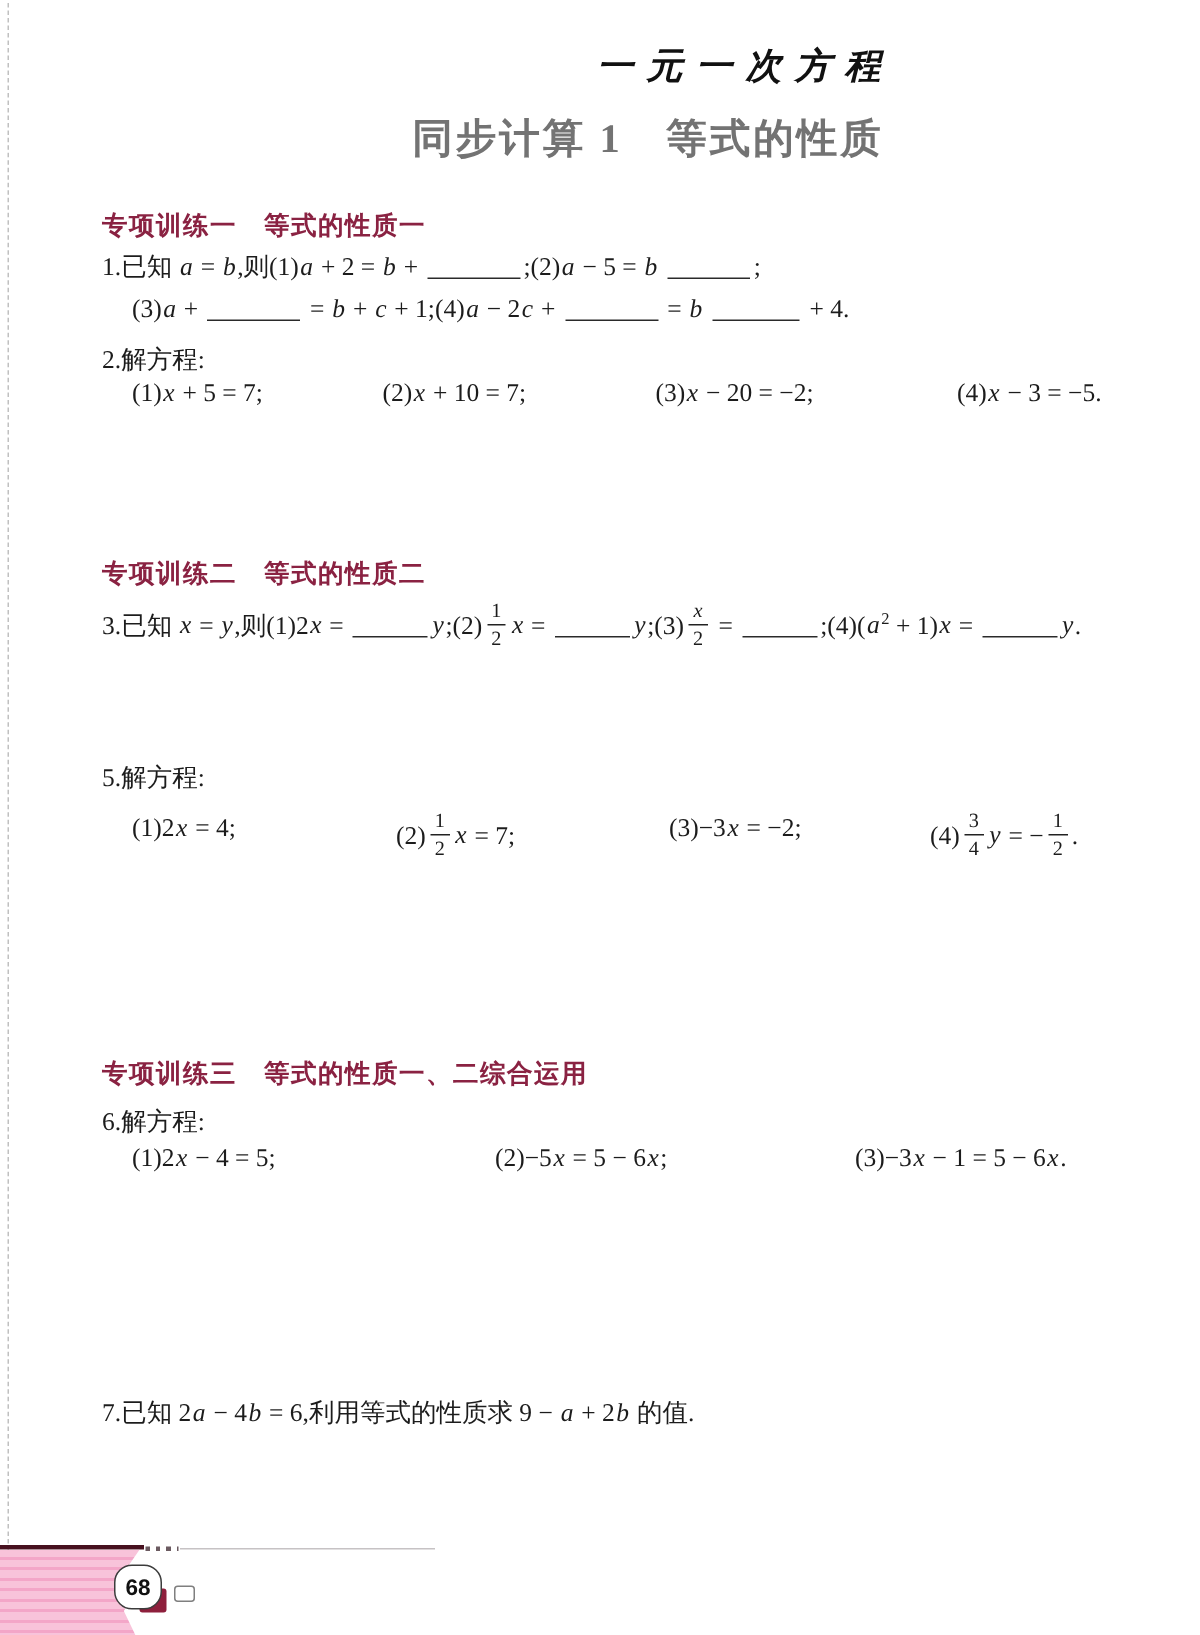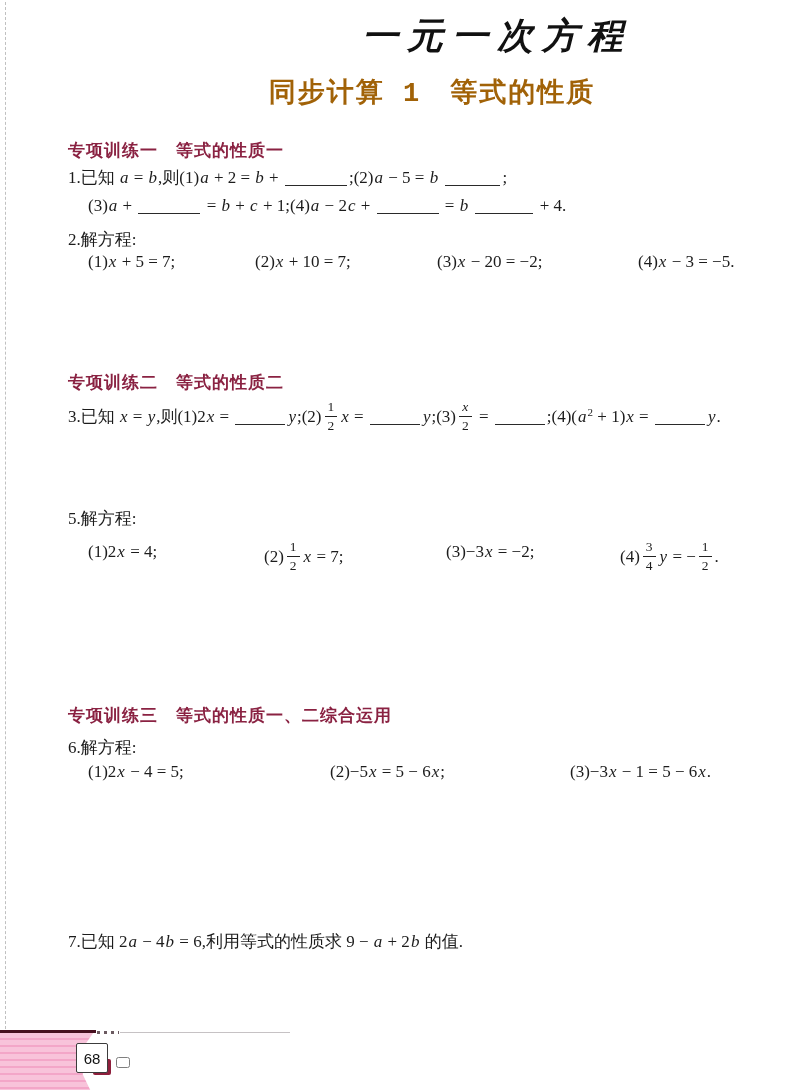--- a/index.html
+++ b/index.html
@@ -1,25 +1,25 @@
 <!DOCTYPE html>
 <html style="--heading: #8a2242; --pink: #f8c3da; --maroon: #8e1f3c;"><head>
 <meta charset="utf-8">
 <style>
   html,body{margin:0;padding:0;background:#ffffff;}
   .page{position:relative;width:800px;height:1090px;background:#fff;overflow:hidden;
         font-family:"Liberation Serif","DejaVu Serif",serif;color:#1c1c1c;}
   .scan-edge{position:absolute;left:5px;top:2px;height:1032px;width:0;
              border-left:1px dashed #8d8d8d;opacity:.55;}
-  .chapter{position:absolute;top:12px;left:497px;transform:translateX(-50%);
-           margin:0;font-size:36px;font-weight:700;font-style:italic;letter-spacing:9px;
+  .chapter{position:absolute;top:28px;left:497px;transform:translateX(-50%);
+           margin:0;font-size:24px;font-weight:700;font-style:italic;letter-spacing:9px;
            font-family:"DejaVu Serif",serif;color:#111;white-space:nowrap;}
   .lesson{position:absolute;top:74px;left:432px;transform:translateX(-50%);
           margin:0;font-size:27px;font-weight:700;letter-spacing:2px;
-          font-family:Liberation Mono, monospace;color:#a16207;white-space:nowrap;}
+          font-family:Liberation Serif, serif;color:#737373;white-space:nowrap;}
   .sec-heading{position:absolute;left:68px;font-size:17px;font-weight:700;letter-spacing:1px;
                font-family:"Liberation Sans","DejaVu Sans",sans-serif;color:var(--heading,#8a2242);
                white-space:nowrap;text-align:center;}
   .line{position:absolute;font-size:17px;white-space:nowrap;}
   .row{position:absolute;left:0;width:800px;height:30px;}
   .eq{position:absolute;top:0;font-size:17px;white-space:nowrap;}
   .mt{font-style:normal;}
   .mi{font-style:italic;font-family:"Liberation Serif",serif;padding:0 1px;}
   .msup{font-size:11px;}
   .blank{display:inline-block;border-bottom:1.4px solid #2a2a2a;height:15px;
@@ -31,22 +31,22 @@
   .footer-rule{position:absolute;top:1030px;left:0;width:96px;height:3px;background:#47101f;}
   .footer-rule-dots{position:absolute;top:1031px;left:97px;width:22px;height:3px;
         background:repeating-linear-gradient(90deg,#6b5a60 0 3px,transparent 3px 7px);}
   .footer-rule-faint{position:absolute;top:1032px;left:120px;width:170px;height:1px;background:#c6c2c4;}
   .pink-strip{position:absolute;top:1033px;left:0;width:96px;height:57px;
         background:repeating-linear-gradient(180deg,var(--pink,#f8c3da) 0 5px,#f3a6c8 5px 7px);
         clip-path:polygon(0 0,97% 0,88% 22%,96% 45%,86% 72%,94% 100%,0 100%);}
   .badge-shadow{position:absolute;top:1059px;left:93px;width:18px;height:16px;
         background:var(--maroon,#8e1f3c);border-radius:2px;}
   .page-badge{position:absolute;top:1043px;left:76px;width:30px;height:28px;background:#fff;
-        border:1.7px solid #3c3c3c;border-radius:2px;display:flex;align-items:center;justify-content:center;
-        font-family:"Liberation Sans","DejaVu Sans",sans-serif;font-weight:400;font-size:15px;color:#111;}
+        border:1.7px solid #3c3c3c;border-radius:12px;display:flex;align-items:center;justify-content:center;
+        font-family:"Liberation Sans","DejaVu Sans",sans-serif;font-weight:700;font-size:15px;color:#111;}
   .small-square{position:absolute;top:1057px;left:116px;width:12px;height:9px;background:#fff;
         border:1.7px solid #7f7f7f;border-radius:2.5px;}
 </style>
 </head>
 <body>
 
 <div class="page">
   <div class="scan-edge"></div>
 
   <h1 class="chapter">一元一次方程</h1>

